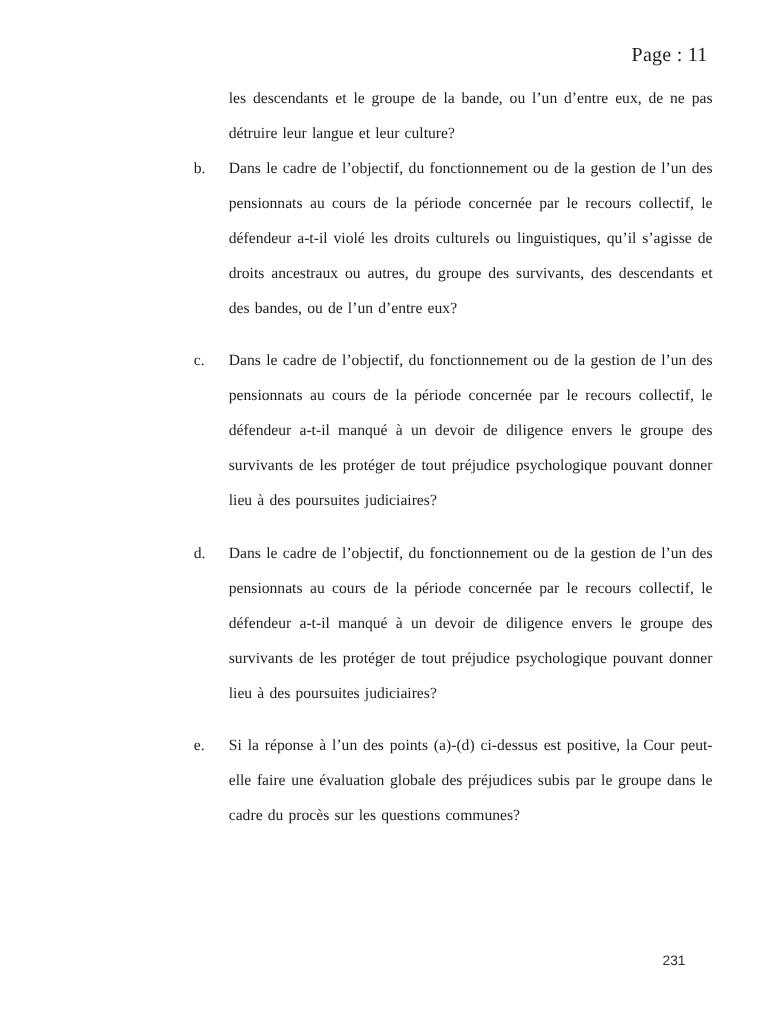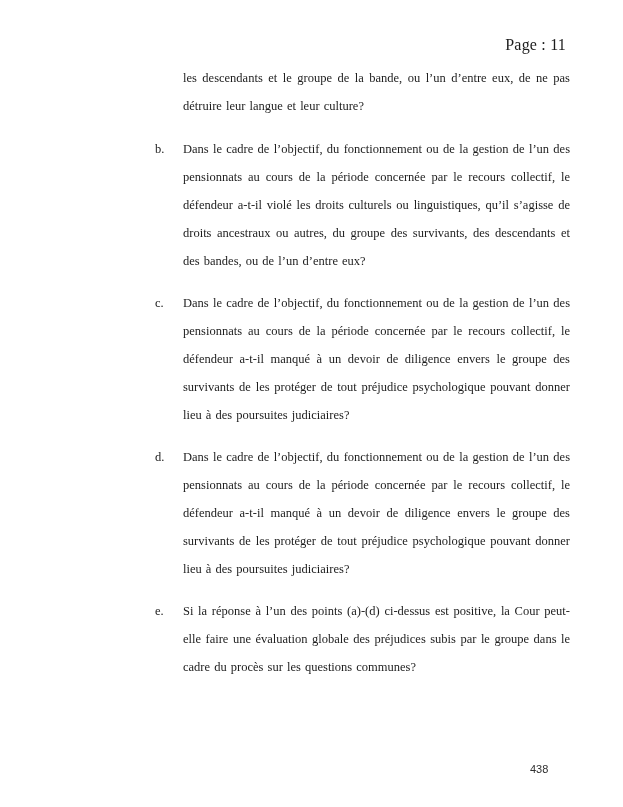--- a/index.html
+++ b/index.html
@@ -23,21 +23,20 @@
     position: absolute;
     top: 64px;
     left: 155px;
     width: 415px;
     font-size: 12.5px;
     line-height: 28px;
   }
   .intro {
     margin-left: 28px;
     text-align: justify;
-    margin-bottom: 15px;
     word-spacing: 1px;
   }
   .item {
     display: flex;
     margin-bottom: 14px;
   }
   .item-label {
     flex: 0 0 28px;
     width: 28px;
   }
@@ -79,13 +78,13 @@
     <p class="item-text">Dans le cadre de l’objectif, du fonctionnement ou de la gestion de l’un des pensionnats au cours de la période concernée par le recours collectif, le défendeur a-t-il manqué à un devoir de diligence envers le groupe des survivants de les protéger de tout préjudice psychologique pouvant donner lieu à des poursuites judiciaires?</p>
   </div>
 
   <div class="item">
     <span class="item-label">e.</span>
     <p class="item-text">Si la réponse à l’un des points (a)-(d) ci-dessus est positive, la Cour peut-elle faire une évaluation globale des préjudices subis par le groupe dans le cadre du procès sur les questions communes?</p>
   </div>
 
 </div>
 
-<div class="page-footer">438</div>
+<div class="page-footer">231</div>
 
 </body></html>

